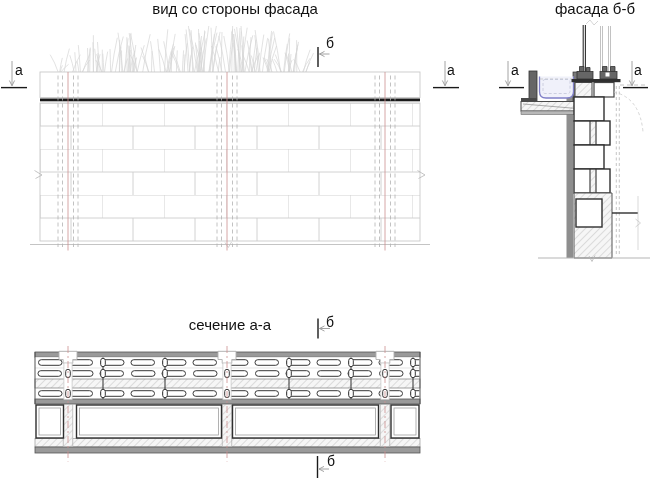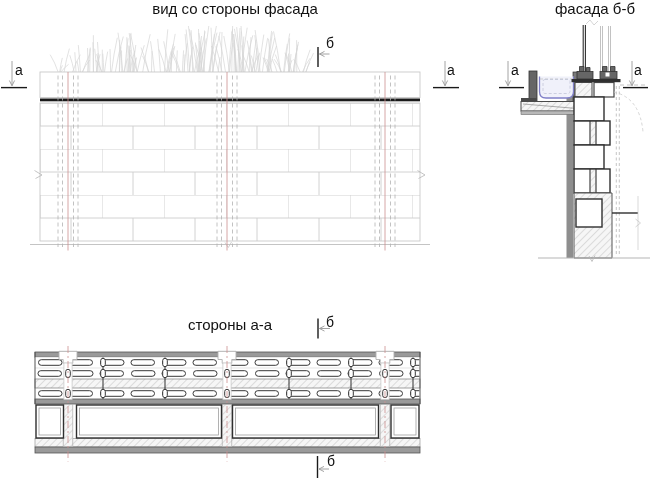--- a/index.html
+++ b/index.html
@@ -421,21 +421,21 @@
         <path d="M330,328.5 H319.5" class="marker-arrow"></path>
         <path d="M324.5,325.9 L319.5,328.5 L324.5,331.1" class="marker-arrow"></path>
         <path d="M317.5,456 V478" class="marker-tick"></path>
         <path d="M329,469 H319" class="marker-arrow"></path>
         <path d="M324,466.4 L319,469 L324,471.6" class="marker-arrow"></path>
       </g>
   </svg>
 
   <div class="lbl title" style="left:235px;top:1px;">вид со стороны фасада</div>
   <div class="lbl title" style="left:595px;top:1px;">фасада б-б</div>
-  <div class="lbl title" style="left:230px;top:317px;">стороны а-а</div>
+  <div class="lbl title" style="left:230px;top:317px;">сечение а-а</div>
 
   <div class="lbl mletter" style="left:326px;top:36px;">б</div>
   <div class="lbl mletter" style="left:326px;top:315px;">б</div>
   <div class="lbl mletter" style="left:327px;top:454px;">б</div>
 
   <div class="lbl mletter" style="left:15px;top:63px;">а</div>
   <div class="lbl mletter" style="left:447px;top:63px;">а</div>
   <div class="lbl mletter" style="left:511px;top:63px;">а</div>
   <div class="lbl mletter" style="left:634px;top:63px;">а</div>
 </div>

